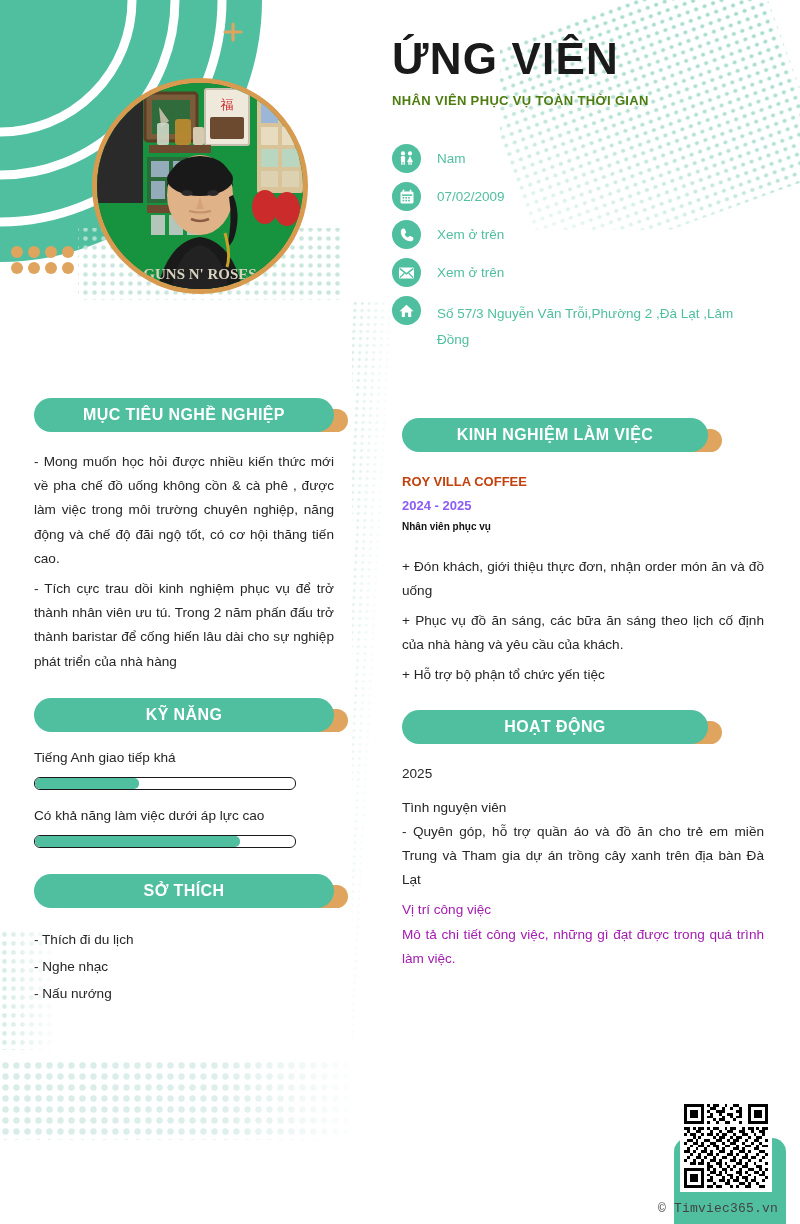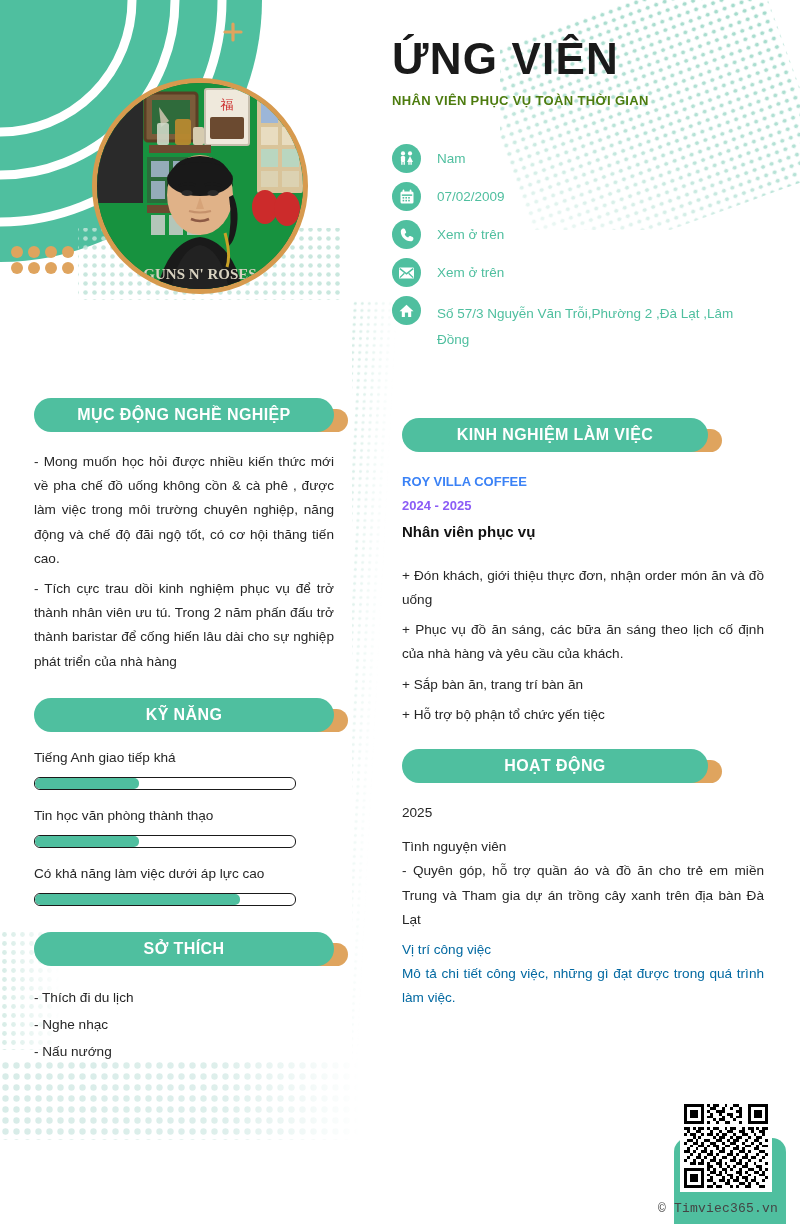--- a/index.html
+++ b/index.html
@@ -73,38 +73,38 @@
   }
   .pill.w-exp{width:306px;}
   .pill.w-act{width:306px;}
 
   
   .body-txt{
     font-size:13.6px;color:#262626;line-height:1.78;text-align:justify;
     margin:0 0 6px 0;
   }
   .body-txt.just{text-align:justify;text-justify:inter-word;}
-  .muted{color:#0369a1;}
+  .muted{color:#a21caf;}
 
   
   .skill{margin-bottom:18px;}
   .skill-name{font-size:13.6px;color:#262626;margin-bottom:12px;}
   .bar{
     height:11px;border:1px solid #1a1a1a;border-radius:6px;
     background:#fff;overflow:hidden;position:relative;width:260px;
   }
   .bar-fill{height:100%;background:#4fbf9f;border-radius:5px;}
 
   
   .li{font-size:13.6px;color:#262626;line-height:2.0;}
 
   
-  .exp-company{font-size:13px;font-weight:700;color:#3b82f6;line-height:1.85;}
+  .exp-company{font-size:13px;font-weight:700;color:#c2410c;line-height:1.85;}
   .exp-date{font-size:13px;font-weight:700;color:#8b5cf6;line-height:1.85;}
-  .exp-role{font-size:15px;font-weight:700;color:#111;line-height:1.85;margin-bottom:18px;}
+  .exp-role{font-size:10px;font-weight:700;color:#111;line-height:1.85;margin-bottom:18px;}
 
   
   .footer{position:absolute;left:0;bottom:0;width:800px;height:110px;z-index:2;}
   .fcorner{
     position:absolute;right:14px;bottom:0;width:112px;height:86px;
     background:#4fbf9f;border-radius:14px 14px 0 0;
   }
   .qr{position:absolute;right:28px;bottom:32px;width:92px;height:92px;background:#fff;padding:4px;box-sizing:border-box;}
   .qr svg{display:block;}
   .copy{
@@ -380,43 +380,37 @@
       </span>
       <span class="c-val two">Số 57/3 Nguyễn Văn Trỗi,Phường 2 ,Đà Lạt ,Lâm Đồng</span>
     </div>
 
   </div>
 
   <div class="col-left">
 
     <div class="pill">
       <span class="swoosh"></span>
-      <span class="cap">MỤC ĐỘNG NGHỀ NGHIỆP</span>
+      <span class="cap">MỤC TIÊU NGHỀ NGHIỆP</span>
     </div>
     <p class="body-txt just"> - Mong muốn học hỏi được nhiều kiến thức mới về pha chế đồ uống không cồn &amp; cà phê , được làm việc trong môi trường chuyên nghiệp, năng động và chế độ đãi ngộ tốt, có cơ hội thăng tiến cao.</p>
     <p class="body-txt just">- Tích cực trau dồi kinh nghiệm phục vụ để trở thành nhân viên ưu tú. Trong 2 năm phấn đấu trở thành baristar để cống hiến lâu dài cho sự nghiệp phát triển của nhà hàng</p>
 
     <div class="pill" style="margin-top:24px;">
       <span class="swoosh"></span>
       <span class="cap">KỸ NĂNG</span>
     </div>
 
     <div class="skill">
       <div class="skill-name">Tiếng Anh giao tiếp khá</div>
       <div class="bar">
         <div class="bar-fill" id="sk0" style="width: 40%;"></div>
       </div>
     </div>
     <div class="skill">
-      <div class="skill-name">Tin học văn phòng thành thạo</div>
-      <div class="bar">
-        <div class="bar-fill" id="sk1" style="width: 40%;"></div>
-      </div>
-    </div>
-    <div class="skill">
       <div class="skill-name">Có khả năng làm việc dưới áp lực cao</div>
       <div class="bar">
         <div class="bar-fill" id="sk2" style="width: 79%;"></div>
       </div>
     </div>
 
     <div class="pill" style="margin-top:26px;">
       <span class="swoosh"></span>
       <span class="cap">SỞ THÍCH</span>
     </div>
@@ -432,21 +426,20 @@
       <span class="swoosh"></span>
       <span class="cap">KINH NGHIỆM LÀM VIỆC</span>
     </div>
 
     <div class="exp-company">ROY VILLA COFFEE</div>
     <div class="exp-date">2024 - 2025</div>
     <div class="exp-role">Nhân viên phục vụ</div>
 
     <p class="body-txt just">+ Đón khách, giới thiệu thực đơn, nhận order món ăn và đồ uống</p>
     <p class="body-txt just">+ Phục vụ đồ ăn sáng, các bữa ăn sáng theo lịch cố định của nhà hàng và yêu cầu của khách.</p>
-    <p class="body-txt">+ Sắp bàn ăn, trang trí bàn ăn</p>
     <p class="body-txt">+ Hỗ trợ bộ phận tổ chức yến tiệc</p>
 
     <div class="pill w-act" style="margin-top:22px;">
       <span class="swoosh"></span>
       <span class="cap">HOẠT ĐỘNG</span>
     </div>
 
     <p class="body-txt" style="margin-bottom:10px;">2025</p>
     <p class="body-txt" style="margin-bottom:0;"> Tình nguyện viên</p>
     <p class="body-txt just">- Quyên góp, hỗ trợ quần áo và đồ ăn cho trẻ em miền Trung và Tham gia dự án trồng cây xanh trên địa bàn Đà Lạt</p>

